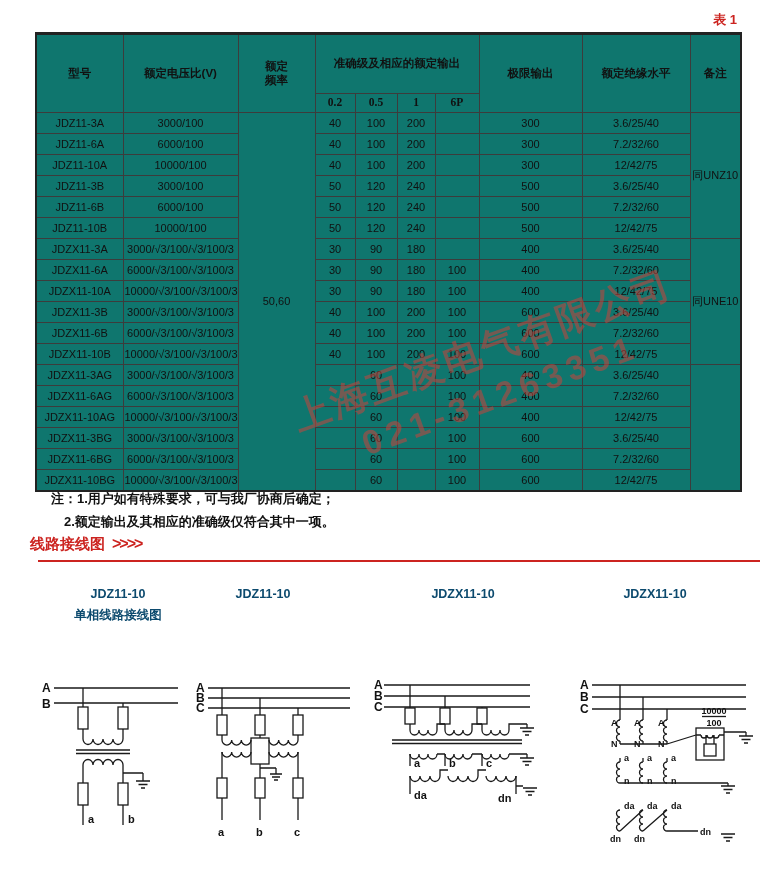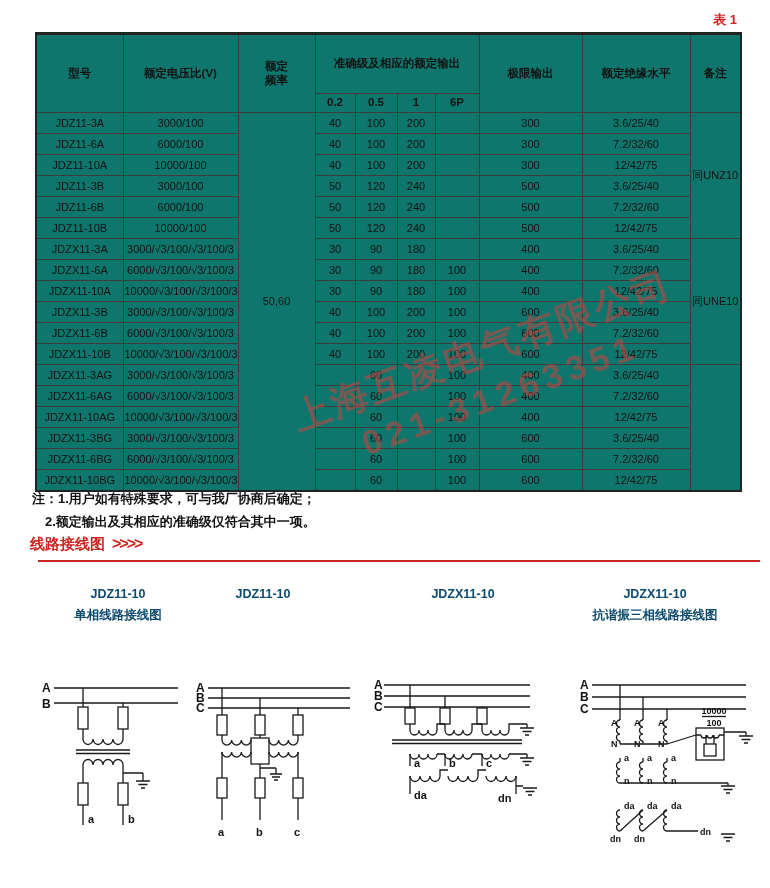--- a/index.html
+++ b/index.html
@@ -7,34 +7,34 @@
         font-family:"Liberation Sans","DejaVu Sans",sans-serif;color:#111;}
 
   
   .table-label{position:absolute;top:11px;right:33px;color:#cc2420;font-size:13px;font-weight:bold;}
   table.spec{position:absolute;left:35px;top:32px;width:705px;border-collapse:collapse;table-layout:fixed;
              background:#0f766e;border:2px solid #222;border-top:3px solid #222;}
   table.spec th,table.spec td{border:1px solid #3c3c3c;text-align:center;vertical-align:middle;
              font-size:11px;padding:0 1px;height:20px;line-height:1.15;overflow:hidden;white-space:nowrap;}
   table.spec thead th{font-weight:bold;font-size:11.5px;white-space:normal;}
   table.spec thead tr.main th{height:58px;}
-  table.spec thead tr.sub th{height:18px;}
+  table.spec thead tr.sub th{height:18px;font-family:Liberation Serif, serif;}
   td.ratio{font-size:9.5px;}
   td.model{font-size:10.5px;}
   td.remark{font-size:10.5px;}
 
   
   .watermark{position:absolute;left:286px;top:396px;transform:rotate(-20deg);transform-origin:0 0;
              color:#c8443c;opacity:.55;font-weight:bold;white-space:nowrap;z-index:6;pointer-events:none;}
   .watermark .wm1{font-size:37px;letter-spacing:3px;}
   .watermark .wm2{font-size:34px;letter-spacing:6px;margin-left:56px;margin-top:3px;}
 
   
   .notes{position:absolute;left:28px;top:487px;font-size:13px;font-weight:bold;line-height:23px;color:#111;text-align:right;}
-  .notes .note2{margin-left:17px;}
+  .notes .note2{margin-left:36px;}
   .section-title{position:absolute;left:30px;top:535px;color:#cc2420;font-size:15px;font-weight:bold;}
   .section-title .arrows{margin-left:7px;font-size:16px;letter-spacing:-2px;font-weight:bold;}
   .red-rule{position:absolute;left:38px;top:560px;width:722px;height:2px;background:#cc2420;}
 
   
   .dg-title{position:absolute;top:584px;text-align:center;color:#0c4a6e;font-weight:bold;
             font-size:12.5px;line-height:21px;}
   .dg-title .cap{font-size:12.5px;}
 
   
@@ -293,21 +293,20 @@
     <div class="cap">单相线路接线图</div>
   </div>
   <div class="dg-title" style="left:183px;width:160px;">
     <div>JDZ11-10</div>
   </div>
   <div class="dg-title" style="left:383px;width:160px;">
     <div>JDZX11-10</div>
   </div>
   <div class="dg-title" style="left:560px;width:190px;">
     <div>JDZX11-10</div>
-    <div class="cap">抗谐振三相线路接线图</div>
   </div>
 
   <svg class="schem" style="left:38px;top:655px;" width="155" height="195" viewBox="0 0 155 195">
     <text class="ph" x="4" y="37">A</text>
     <text class="ph" x="4" y="53">B</text>
     <path d="M16,33 H140 M16,48 H140"></path>
     <path d="M45,33 V52 M85,48 V52 M45,74 V84 M85,74 V84"></path>
     <rect x="40" y="52" width="10" height="22"></rect>
     <rect x="80" y="52" width="10" height="22"></rect>
     <path d="M45,84 a5,5.5 0 0 0 10,0 a5,5.5 0 0 0 10,0 a5,5.5 0 0 0 10,0 a5,5.5 0 0 0 10,0"></path>

